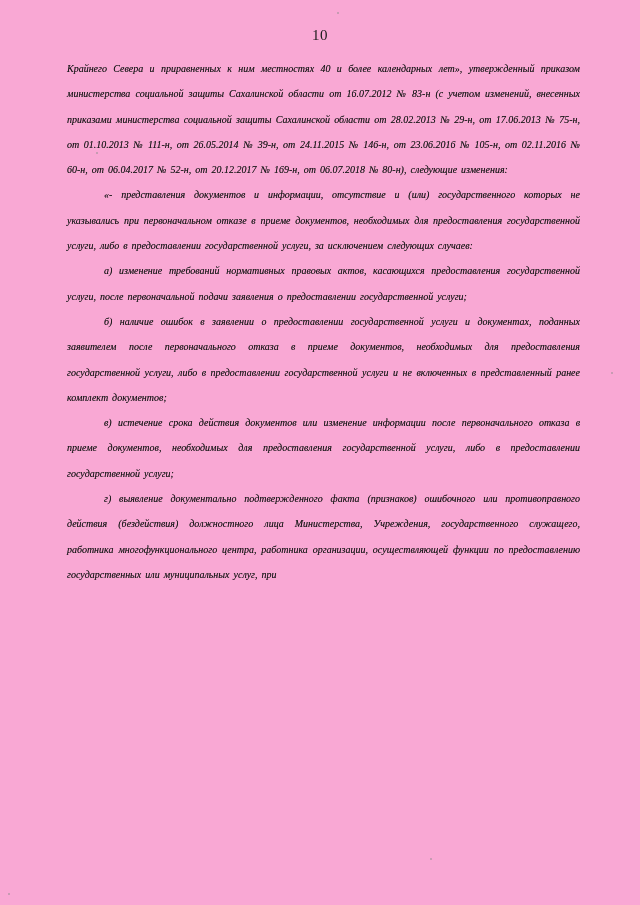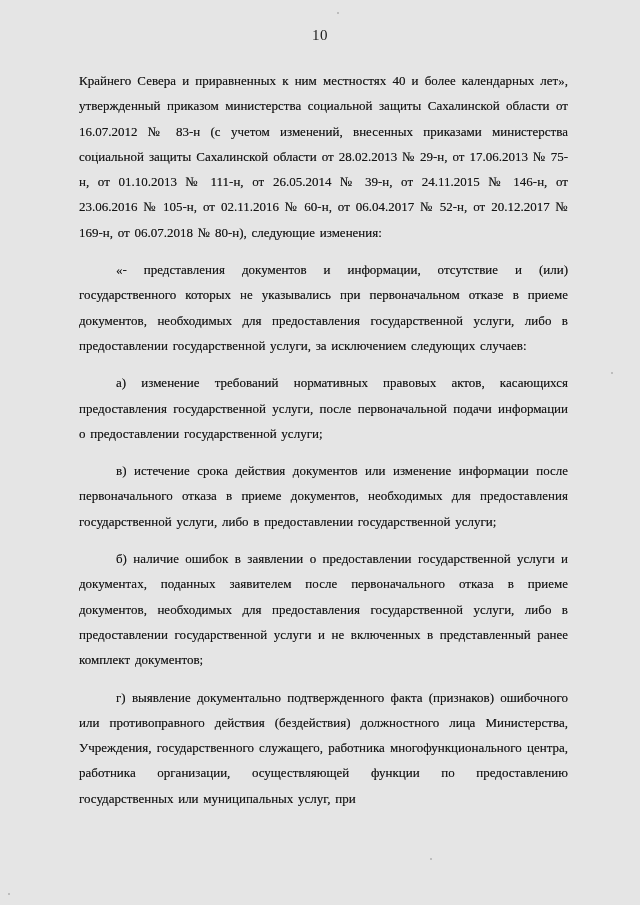--- a/index.html
+++ b/index.html
@@ -4,21 +4,21 @@
 <style>
   html, body {
     margin: 0;
     padding: 0;
     background: #ffffff;
   }
   .page {
     position: relative;
     width: 640px;
     height: 905px;
-    background: #e5e5e5;
+    background: #f9a8d4;
     overflow: hidden;
     font-family: "Liberation Serif", serif;
     color: #161616;
   }
   .page-number {
     position: absolute;
     top: 27px;
     left: 0;
     width: 100%;
     text-align: center;
@@ -26,27 +26,28 @@
     letter-spacing: 0.5px;
     color: #1b1b1b;
   }
   .content {
     position: absolute;
     left: 67px;
     top: 56px;
     width: 513px;
   }
   .content p {
-    margin: 12px;
-    font-size: 13px;
+    margin: 0;
+    font-size: 10px;
     line-height: 25.3px;
     text-align: justify;
     word-spacing: 1.5px;
     color: #161616;
     text-shadow: 0 0 0.4px rgba(20,20,20,0.55);
+    font-style: italic;
   }
   .content p.indent {
     text-indent: 37px;
   }
   .speck {
     position: absolute;
     background: #8a8a8a;
     width: 2px;
     height: 2px;
     border-radius: 50%;
@@ -56,23 +57,23 @@
 </head>
 <body>
 
 <div class="page">
 
   <div class="page-number">10</div>
 
   <div class="content">
     <p>Крайнего Севера и приравненных к ним местностях 40 и более календарных лет», утвержденный приказом министерства социальной защиты Сахалинской области от 16.07.2012 № 83-н (с учетом изменений, внесенных приказами министерства социальной защиты Сахалинской области от 28.02.2013 № 29-н, от 17.06.2013 № 75-н, от 01.10.2013 № 111-н, от 26.05.2014 № 39-н, от 24.11.2015 № 146-н, от 23.06.2016 № 105-н, от 02.11.2016 № 60-н, от 06.04.2017 № 52-н, от 20.12.2017 № 169-н, от 06.07.2018 № 80-н), следующие изменения:</p>
     <p class="indent">«- представления документов и информации, отсутствие и (или) государственного которых не указывались при первоначальном отказе в приеме документов, необходимых для предоставления государственной услуги, либо в предоставлении государственной услуги, за исключением следующих случаев:</p>
-    <p class="indent">а) изменение требований нормативных правовых актов, касающихся предоставления государственной услуги, после первоначальной подачи информации о предоставлении государственной услуги;</p>
+    <p class="indent">а) изменение требований нормативных правовых актов, касающихся предоставления государственной услуги, после первоначальной подачи заявления о предоставлении государственной услуги;</p>
+    <p class="indent">б) наличие ошибок в заявлении о предоставлении государственной услуги и документах, поданных заявителем после первоначального отказа в приеме документов, необходимых для предоставления государственной услуги, либо в предоставлении государственной услуги и не включенных в представленный ранее комплект документов;</p>
     <p class="indent">в) истечение срока действия документов или изменение информации после первоначального отказа в приеме документов, необходимых для предоставления государственной услуги, либо в предоставлении государственной услуги;</p>
-    <p class="indent">б) наличие ошибок в заявлении о предоставлении государственной услуги и документах, поданных заявителем после первоначального отказа в приеме документов, необходимых для предоставления государственной услуги, либо в предоставлении государственной услуги и не включенных в представленный ранее комплект документов;</p>
     <p class="indent">г) выявление документально подтвержденного факта (признаков) ошибочного или противоправного действия (бездействия) должностного лица Министерства, Учреждения, государственного служащего, работника многофункционального центра, работника организации, осуществляющей функции по предоставлению государственных или муниципальных услуг, при</p>
   </div>
 
   <div class="speck" style="left:337px; top:12px;"></div>
   <div class="speck" style="left:8px;   top:893px;"></div>
   <div class="speck" style="left:96px;  top:152px;"></div>
   <div class="speck" style="left:611px; top:372px;"></div>
   <div class="speck" style="left:430px; top:858px;"></div>
 
 </div>

